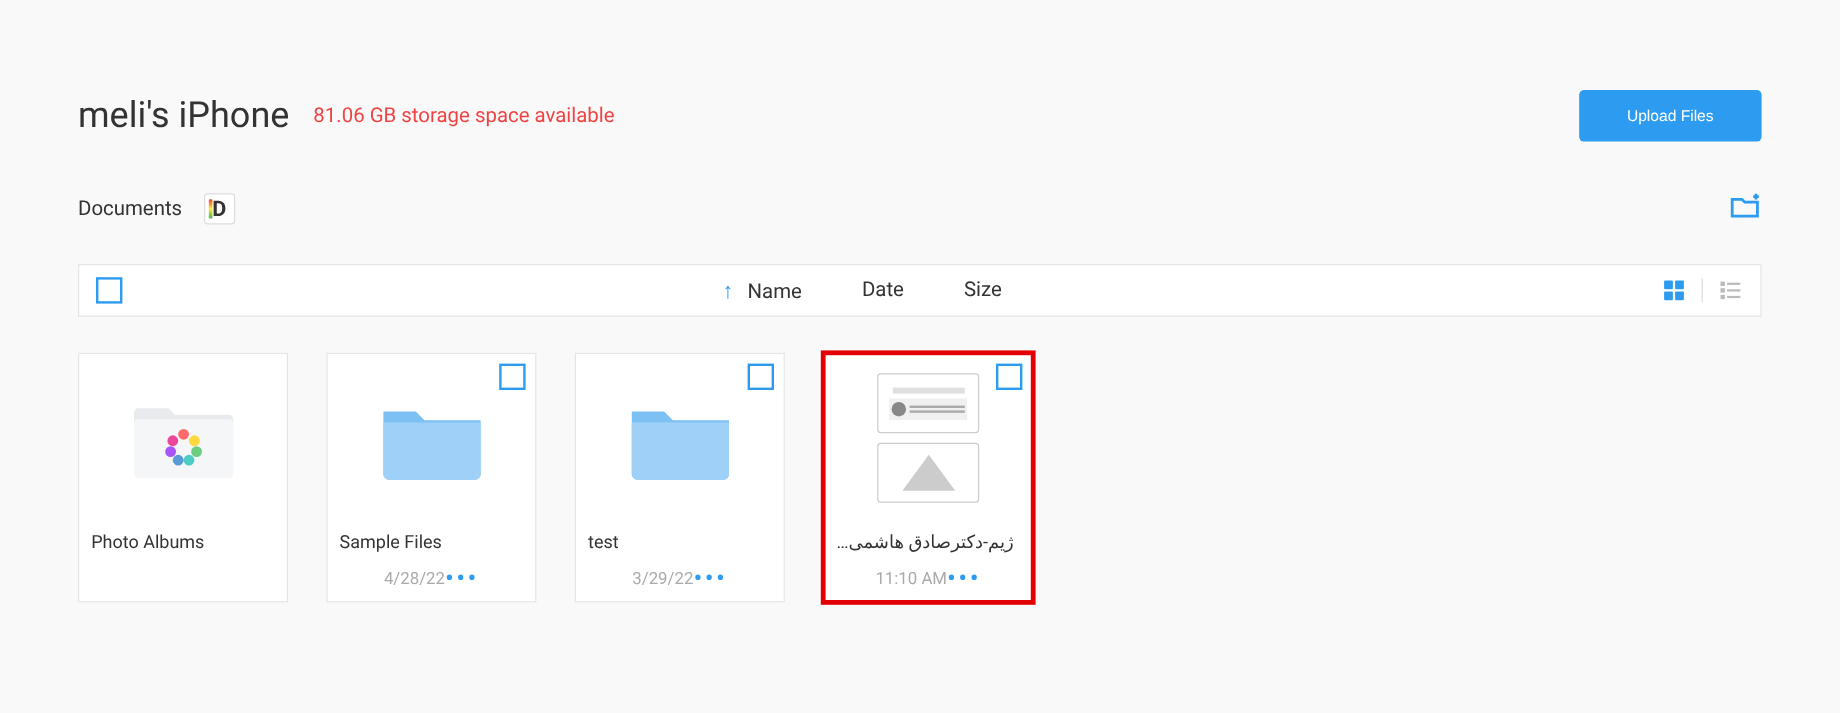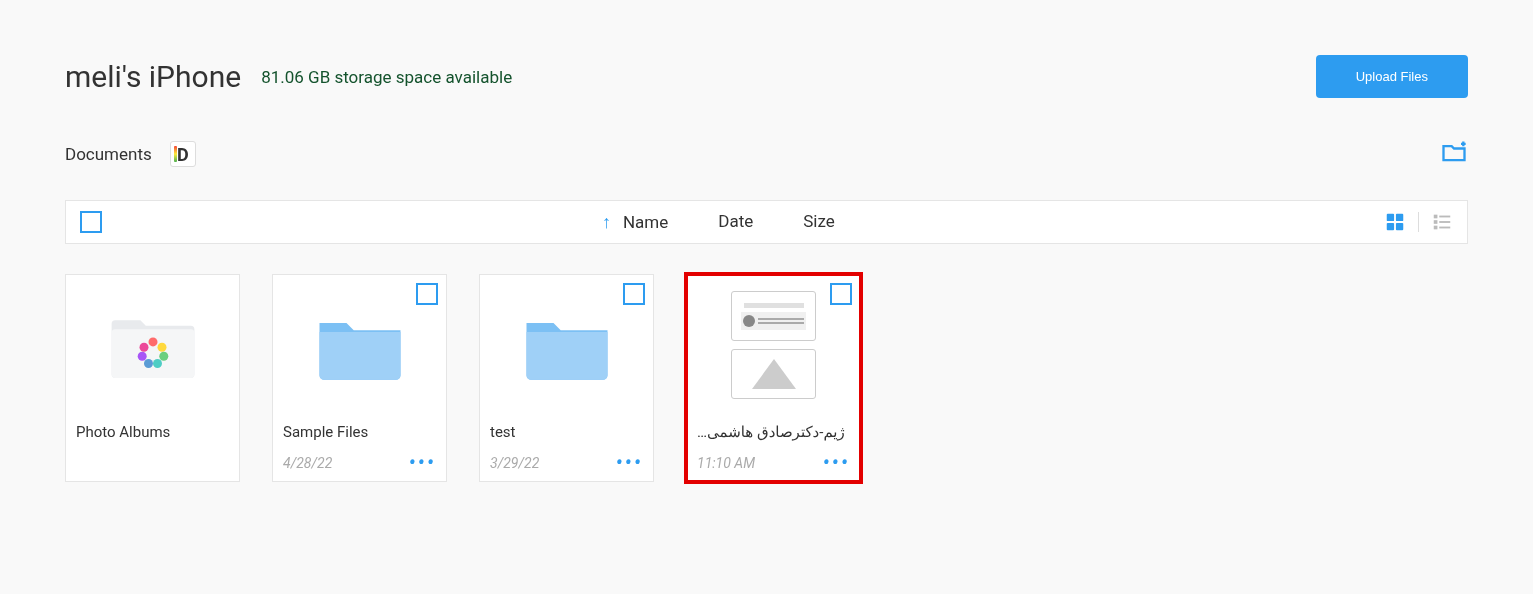--- a/index.html
+++ b/index.html
@@ -1,20 +1,20 @@
 <!DOCTYPE html>
 <html><head>
   <meta charset="utf-8">
   <style>
     * { box-sizing: border-box; margin: 0; padding: 0; }
     body { font-family: -apple-system, BlinkMacSystemFont, "Segoe UI", Roboto, Arial, sans-serif; background: #f9f9f9; width: 1533px; height: 594px; overflow: hidden; }
     .container { padding: 0 65px; }
-    .header { display: flex; align-items: center; padding-top: 55px; padding-bottom: 40px; }
+    .header { display: flex; align-items: center; padding-top: 55px; padding-bottom: 40px; margin-top: 20px; }
     .device-title { font-size: 30px; color: #333; font-weight: 400; margin-right: 20px; }
-    .storage-text { font-size: 17px; color: #14532d; }
+    .storage-text { font-size: 17px; color: #ef4444; }
     .spacer { flex: 1; }
     .upload-btn { background: #2d9cf0; color: #fff; border: none; border-radius: 4px; font-size: 13px; padding: 14px 40px; cursor: pointer; }
     
     .breadcrumb-row { display: flex; align-items: center; margin-bottom: 30px; }
     .breadcrumb-label { font-size: 17px; color: #333; margin-right: 18px; }
     .doc-icon { width: 26px; height: 26px; display: inline-flex; align-items: center; justify-content: center; background: #fff; border: 1px solid #ddd; border-radius: 3px; font-weight: bold; font-size: 18px; color: #333; position: relative; }
     .doc-icon::before { content: ''; position: absolute; left: 3px; top: 4px; bottom: 4px; width: 3px; background: linear-gradient(to bottom, #f44336, #ffeb3b, #4caf50); border-radius: 1px; }
     .new-folder-btn { margin-left: auto; color: #2d9cf0; cursor: pointer; }
     .new-folder-btn svg { width: 28px; height: 28px; }
     
@@ -28,21 +28,21 @@
     .view-divider { width: 1px; height: 20px; background: #ddd; }
     .grid-icon-svg { color: #2d9cf0; }
     .list-icon-svg { color: #bbb; }
     
     .grid { display: flex; gap: 32px; margin-top: 30px; }
     .item { width: 175px; background: #fff; border: 1px solid #e5e5e5; position: relative; }
     .item.highlighted { outline: 4px solid #e30000; outline-offset: -2px; }
     .item-checkbox { position: absolute; top: 8px; right: 8px; width: 22px; height: 22px; border: 2px solid #2d9cf0; background: #fff; cursor: pointer; }
     .item-thumb { height: 140px; display: flex; align-items: center; justify-content: center; padding: 10px; }
     .item-name { padding: 8px 10px; font-size: 15px; color: #333; white-space: nowrap; overflow: hidden; text-overflow: ellipsis; }
-    .item-footer { display: flex; align-items: center; justify-content: space-between; padding: 6px 10px 10px; font-style: italic; }
+    .item-footer { display: flex; align-items: center; justify-content: center; padding: 6px 10px 10px; }
     .item-date { font-size: 14px; color: #aaa; }
     .more-dots { color: #2d9cf0; font-size: 22px; letter-spacing: 2px; cursor: pointer; line-height: 10px; }
     
     
     .folder-svg { width: 90px; height: 75px; }
     .photo-folder-svg { width: 90px; height: 75px; }
     
     
     .doc-thumb { display: flex; flex-direction: column; gap: 8px; align-items: center; }
     .doc-page { width: 85px; height: 50px; background: #fff; border: 1px solid #ccc; border-radius: 3px; display: flex; flex-direction: column; align-items: center; justify-content: center; gap: 4px; }

